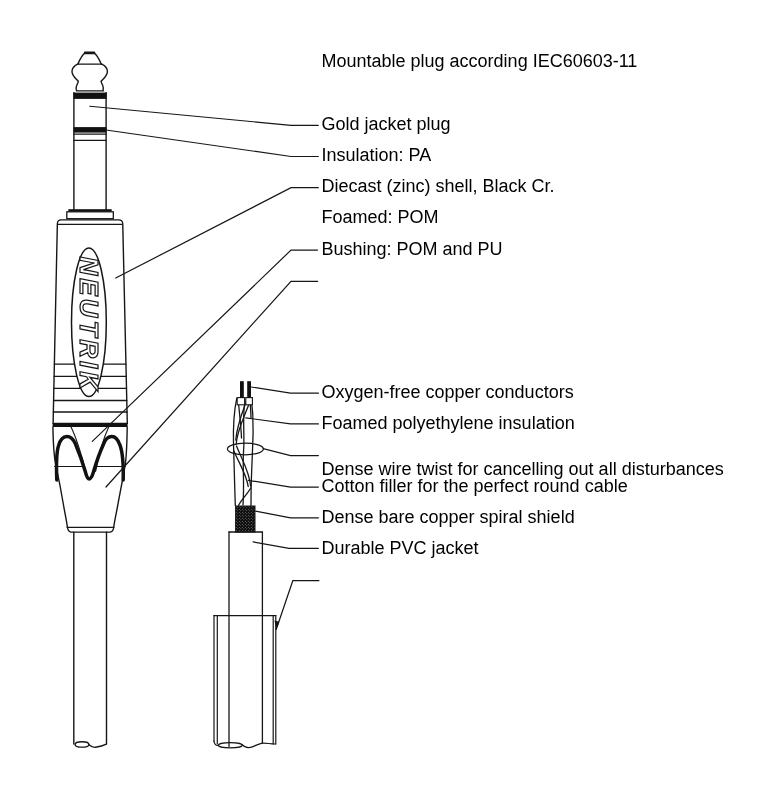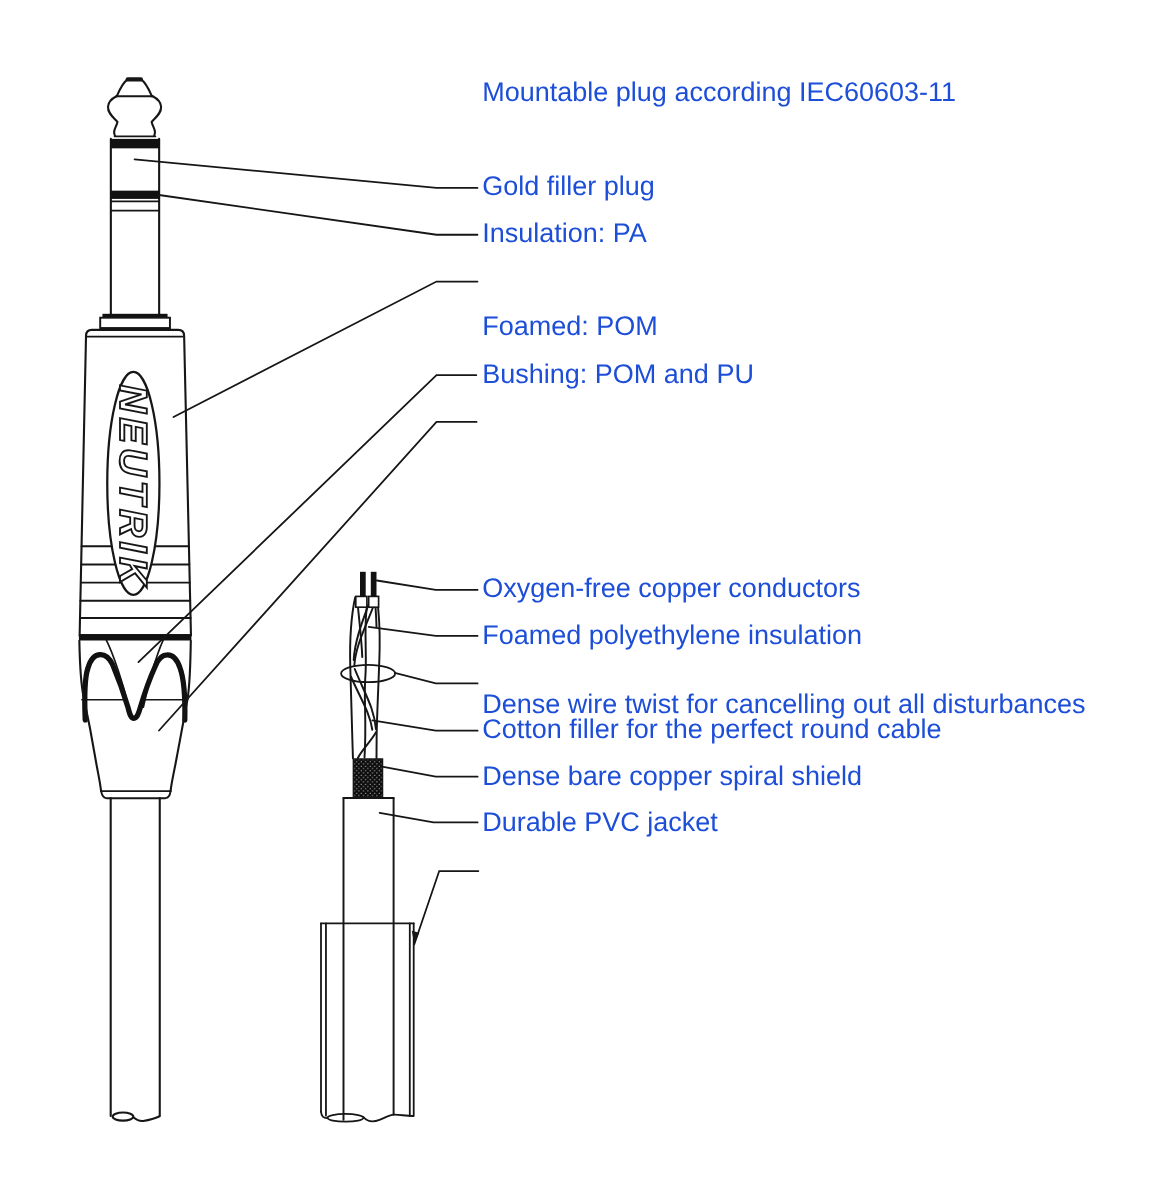--- a/index.html
+++ b/index.html
@@ -1,17 +1,17 @@
 <!DOCTYPE html>
 <html><head>
 <meta charset="utf-8">
 <style>
 html,body{margin:0;padding:0;background:#fff;}
 #page{position:relative;width:783px;height:800px;overflow:hidden;background:#fff;}
-.lb{position:absolute;font-family:"Liberation Sans",sans-serif;font-size:18px;line-height:20px;color:#1d4ed8;white-space:nowrap;}
+.lb{position:absolute;font-family:"Liberation Sans",sans-serif;font-size:18px;line-height:20px;color:#000000;white-space:nowrap;}
 svg{position:absolute;left:0;top:0;}
 </style>
 </head>
 <body>
 <div id="page">
 <svg width="783" height="800" viewBox="0 0 783 800" fill="none" stroke-linecap="round">
 <g stroke="#161616" stroke-width="1.4">
 
   <path d="M85.2,52.9 L93.9,52.9" stroke-width="2.9"></path>
   <path d="M85.0,53.2 C82.5,54.5 80.0,59.2 77.8,64.2" fill="none"></path>
@@ -135,22 +135,23 @@
   <path d="M263.2,448.6 L290.5,455.6 L318.4,455.6"></path>
   <path d="M248.3,480.3 L290.5,487.1 L318.4,487.1"></path>
   <path d="M255.6,511.2 L290.5,517.8 L318.4,517.8"></path>
   <path d="M253.1,541.9 L289.0,548.3 L318.4,548.3"></path>
   <path d="M276.2,629.5 L292.8,580.7 L318.9,580.7"></path>
 </g>
 <path d="M276.2,629.5 L274.5,620.5 L279.5,621.8 Z" fill="#161616" stroke="none"></path>
 </svg>
 
 <div class="lb" style="left:321.5px;top:51.4px">Mountable plug according IEC60603-11</div>
-<div class="lb" style="left:321.5px;top:113.8px">Gold filler plug</div>
+<div class="lb" style="left:321.5px;top:113.8px">Gold jacket plug</div>
 <div class="lb" style="left:321.5px;top:145.0px">Insulation: PA</div>
+<div class="lb" style="left:321.5px;top:176.2px">Diecast (zinc) shell, Black Cr.</div>
 <div class="lb" style="left:321.5px;top:207.4px">Foamed: POM</div>
 <div class="lb" style="left:321.5px;top:238.6px">Bushing: POM and PU</div>
 <div class="lb" style="left:321.5px;top:381.8px">Oxygen-free copper conductors</div>
 <div class="lb" style="left:321.5px;top:413.0px">Foamed polyethylene insulation</div>
 <div class="lb" style="left:321.5px;top:459px">Dense wire twist for cancelling out all disturbances</div>
 <div class="lb" style="left:321.5px;top:475.5px">Cotton filler for the perfect round cable</div>
 <div class="lb" style="left:321.5px;top:506.7px">Dense bare copper spiral shield</div>
 <div class="lb" style="left:321.5px;top:538.0px">Durable PVC jacket</div>
 </div>
 

